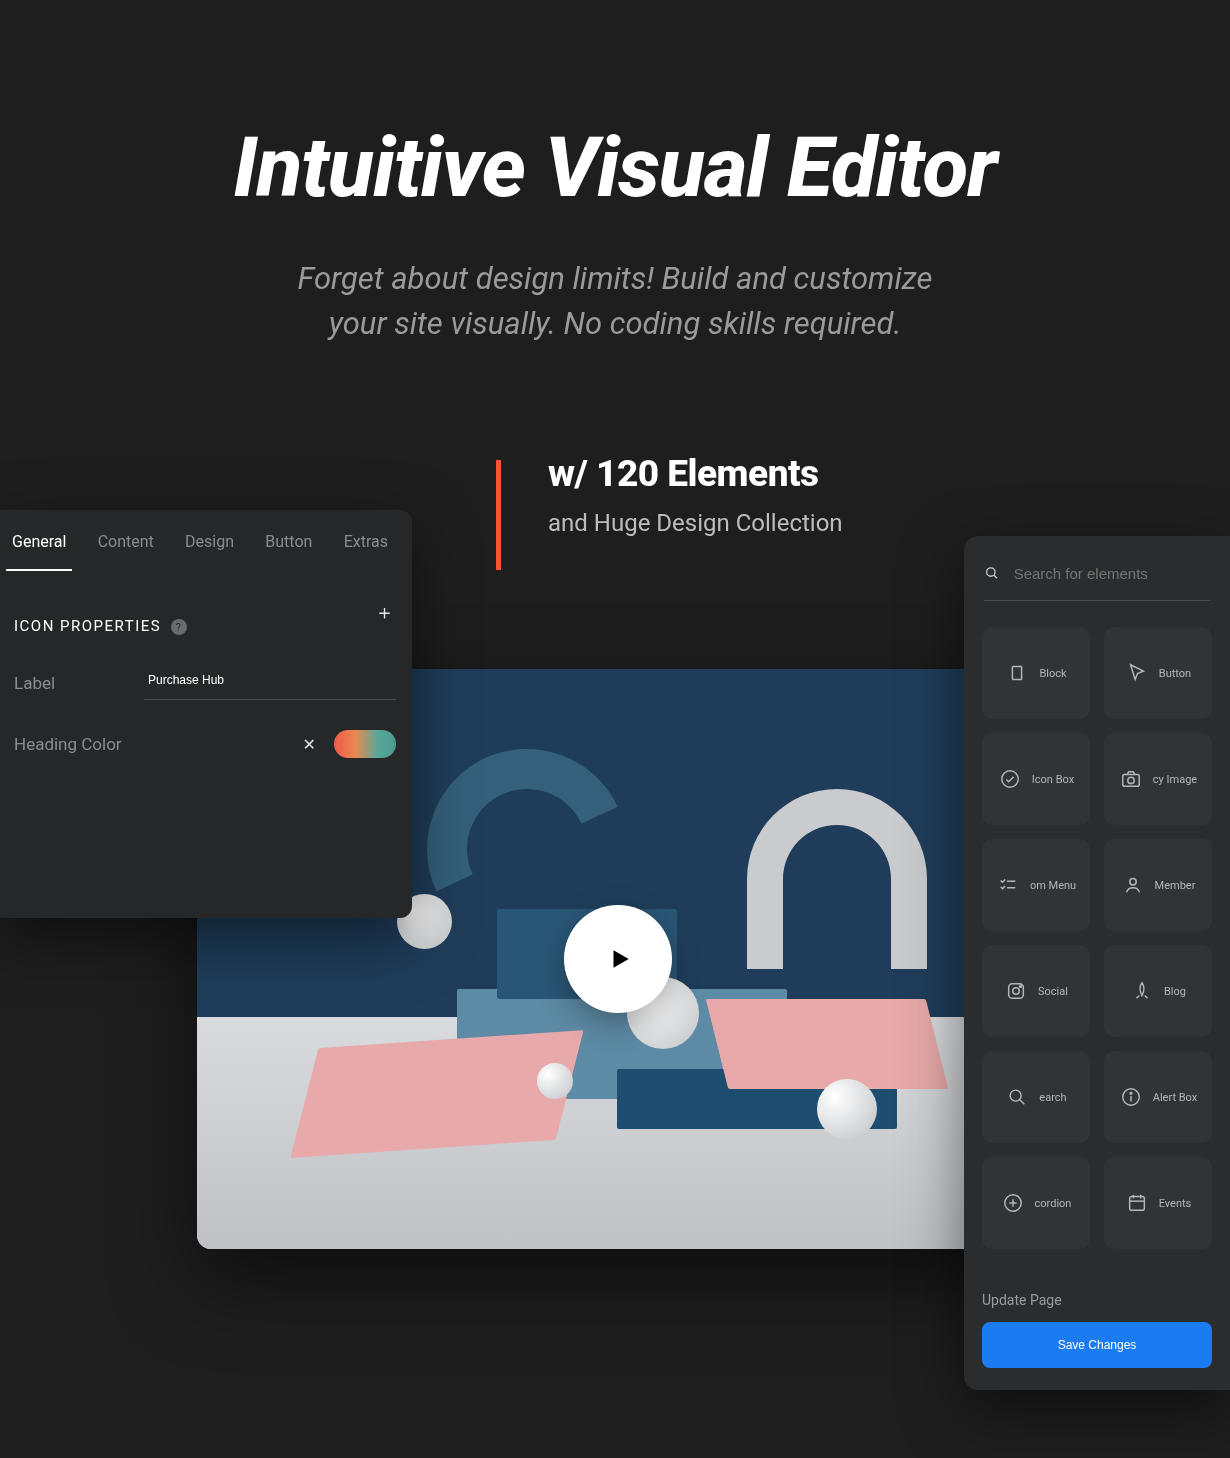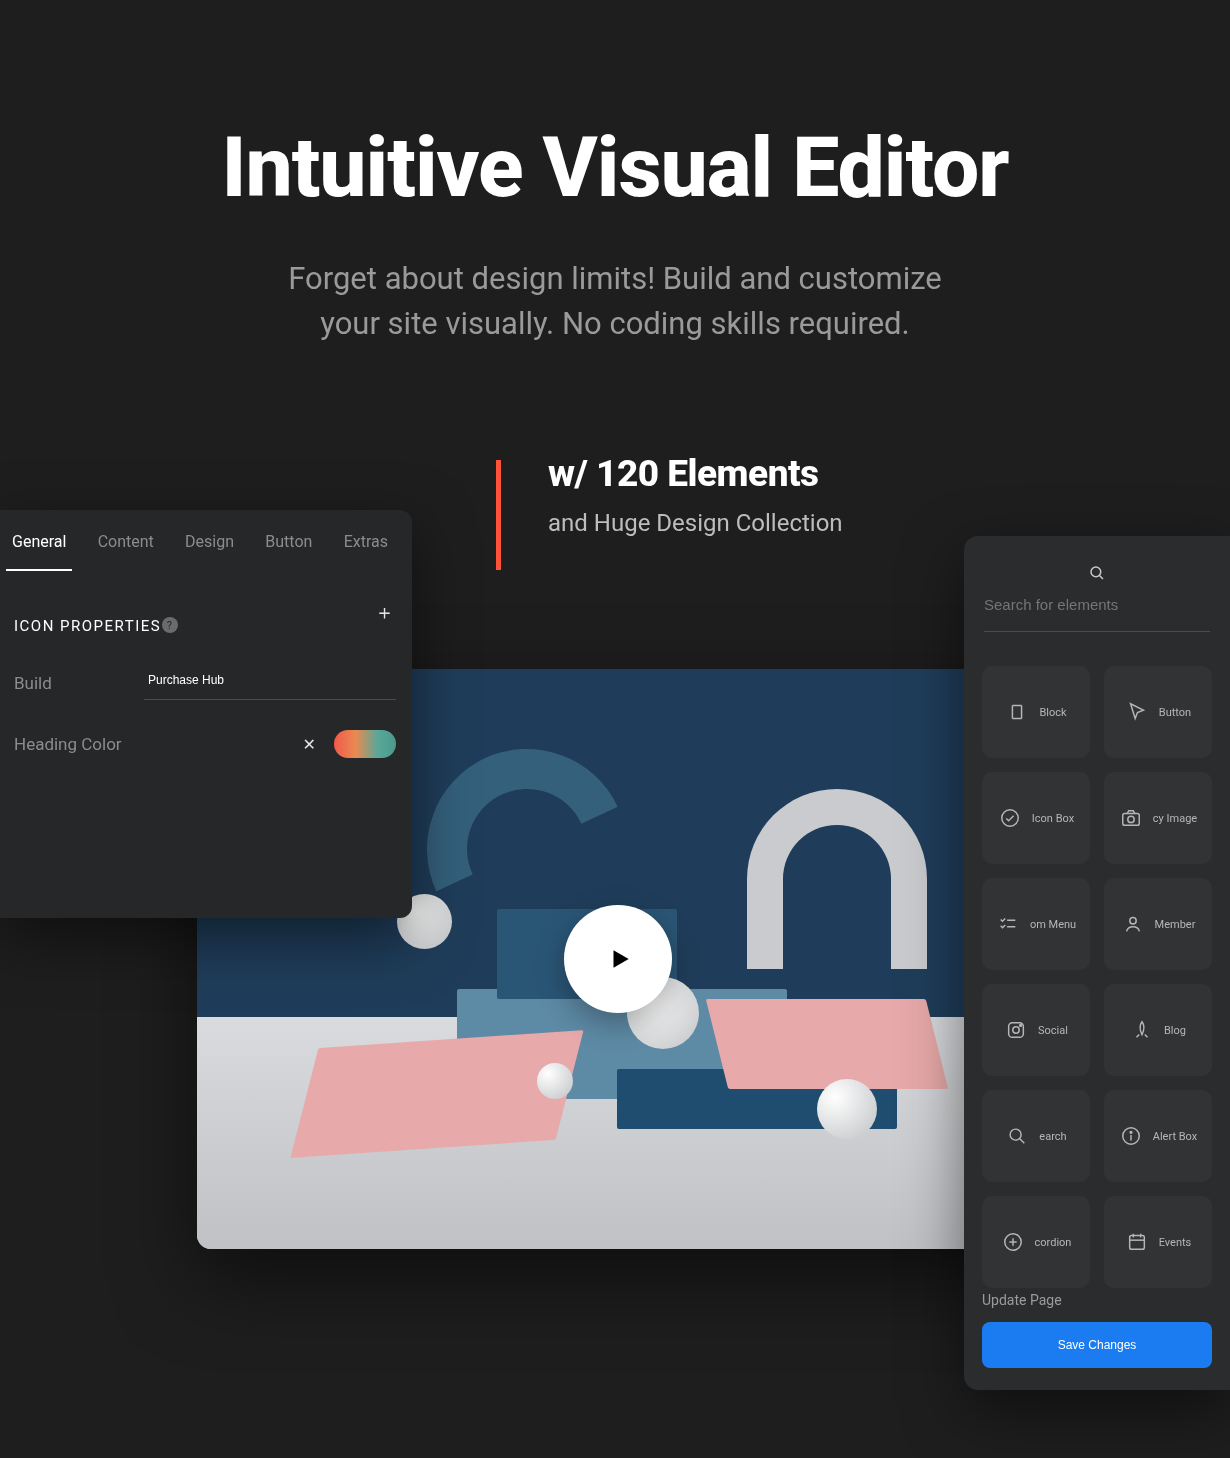--- a/index.html
+++ b/index.html
@@ -8,20 +8,21 @@
     height: 1458px;
     background: #1e1e1e;
     font-family: -apple-system, BlinkMacSystemFont, "Segoe UI", Roboto, Helvetica, Arial, sans-serif;
     color: #fff;
     position: relative;
     overflow: hidden;
   }
   .hero {
     text-align: center;
     padding-top: 118px;
+    font-style: italic;
   }
   .hero h1 {
     font-size: 84px;
     font-weight: 800;
     letter-spacing: -1px;
     color: #fff;
   }
   .hero p {
     margin-top: 40px;
     font-size: 31px;
@@ -86,21 +87,21 @@
   }
   .props-header {
     display: flex;
     align-items: center;
     justify-content: space-between;
     color: #fff;
     font-size: 15px;
     letter-spacing: 1.5px;
     padding-bottom: 8px;
   }
-  .props-header .left { display:flex; align-items:flex-start; gap:1px;margin-top:28px; }
+  .props-header .left { display:flex; align-items:flex-end; gap:10px;margin-top:28px; }
   .q-icon {
     width: 16px; height: 16px; border-radius: 50%;
     background: #6a6b6c; display:flex; align-items:center; justify-content:center;
     font-size: 11px; color:#262728;
   }
   .plus-icon { font-size: 20px; color:#e5e5e5; cursor:pointer; }
 
   .prop-row {
     display: grid;
     grid-template-columns: 130px 1fr;
@@ -180,25 +181,24 @@
     top: 536px;
     width: 266px;
     height: 854px;
     background: #2b2c2e;
     border-radius: 14px 0 0 14px;
     box-shadow: 0 20px 60px rgba(0,0,0,.5);
     padding: 24px 0 24px 0;
     z-index: 25;
   }
   .search-row {
-    margin: 0 20px 8px 20px;
+    margin: 0 20px 0 20px;
     border-bottom: 1px solid #4a4b4c;
     display:flex; align-items:center; gap:14px;
     padding: 4px 0 18px 0;
-    flex-direction: column;
   }
   .search-row input {
     background: transparent; border:none; color:#c9c9c9; font-size:15px; width:100%; outline:none;
   }
   .search-row svg { width:18px; height:18px; stroke:#c9c9c9; fill:none; stroke-width:2;}
   .elem-grid {
     display:grid;
     grid-template-columns: 1fr 1fr;
     gap: 14px;
     padding: 26px 18px 18px 18px;
@@ -263,21 +263,21 @@
     <div class="props-header">
       <div class="left">
         <span>ICON PROPERTIES</span>
         <span class="q-icon">?</span>
       </div>
       <span class="plus-icon">＋</span>
     </div>
 
 
     <div class="prop-row">
-      <div class="prop-label">Build</div>
+      <div class="prop-label">Label</div>
       <div class="text-field">
         <input type="text" value="Purchase Hub" style="">
       </div>
     </div>
 
     <div class="color-row">
       <div class="prop-label">Heading Color</div>
       <div class="color-ctrl">
         <span class="x-icon">✕</span>
         <div class="swatch"></div>

